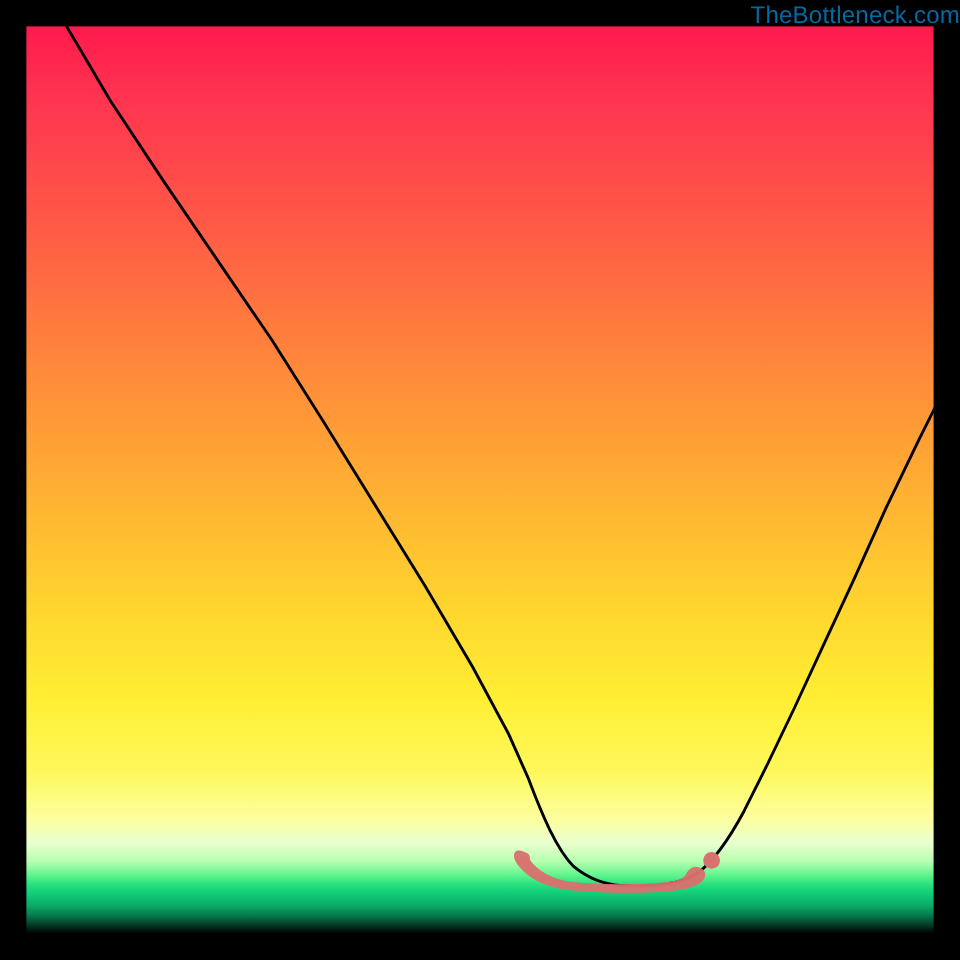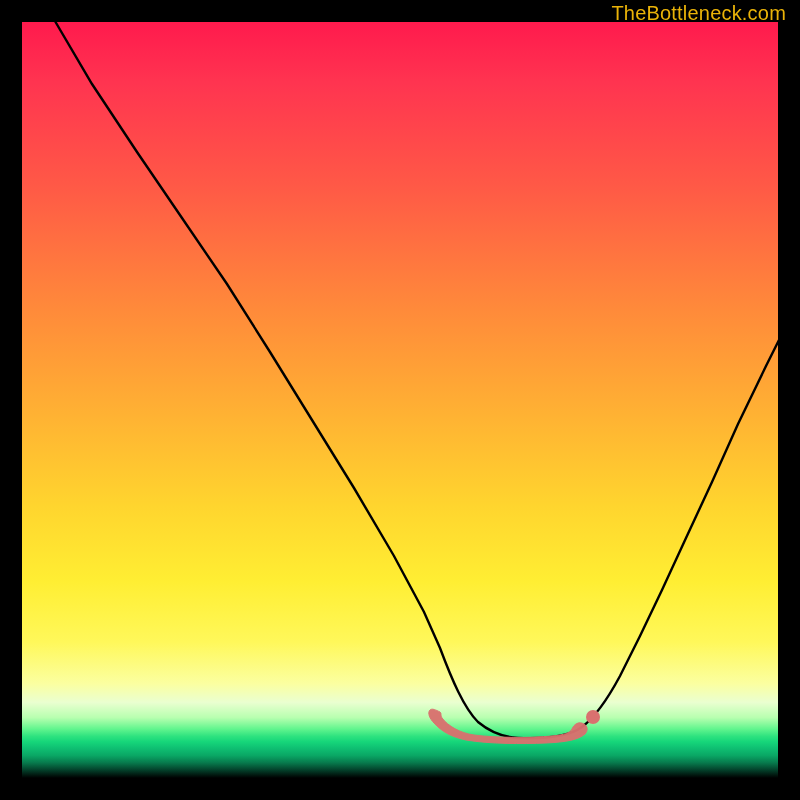--- a/index.html
+++ b/index.html
@@ -45,22 +45,22 @@
       #0fc173 96%,
       #0aa865 97%,
       #07794c 98%,
       #033d28 99%,
       #000000 100%
     );
   }
   .watermark {
     position: absolute;
     top: 2px;
-    right: 14px;
-    color: #eab308;
+    right: 0;
+    color: #0369a1;
     font-size: 20px;
     font-weight: 500;
     letter-spacing: 0.2px;
     user-select: none;
     text-align: right;
   }
   svg.curve {
     position: absolute;
     left: 0;
     top: 0;

